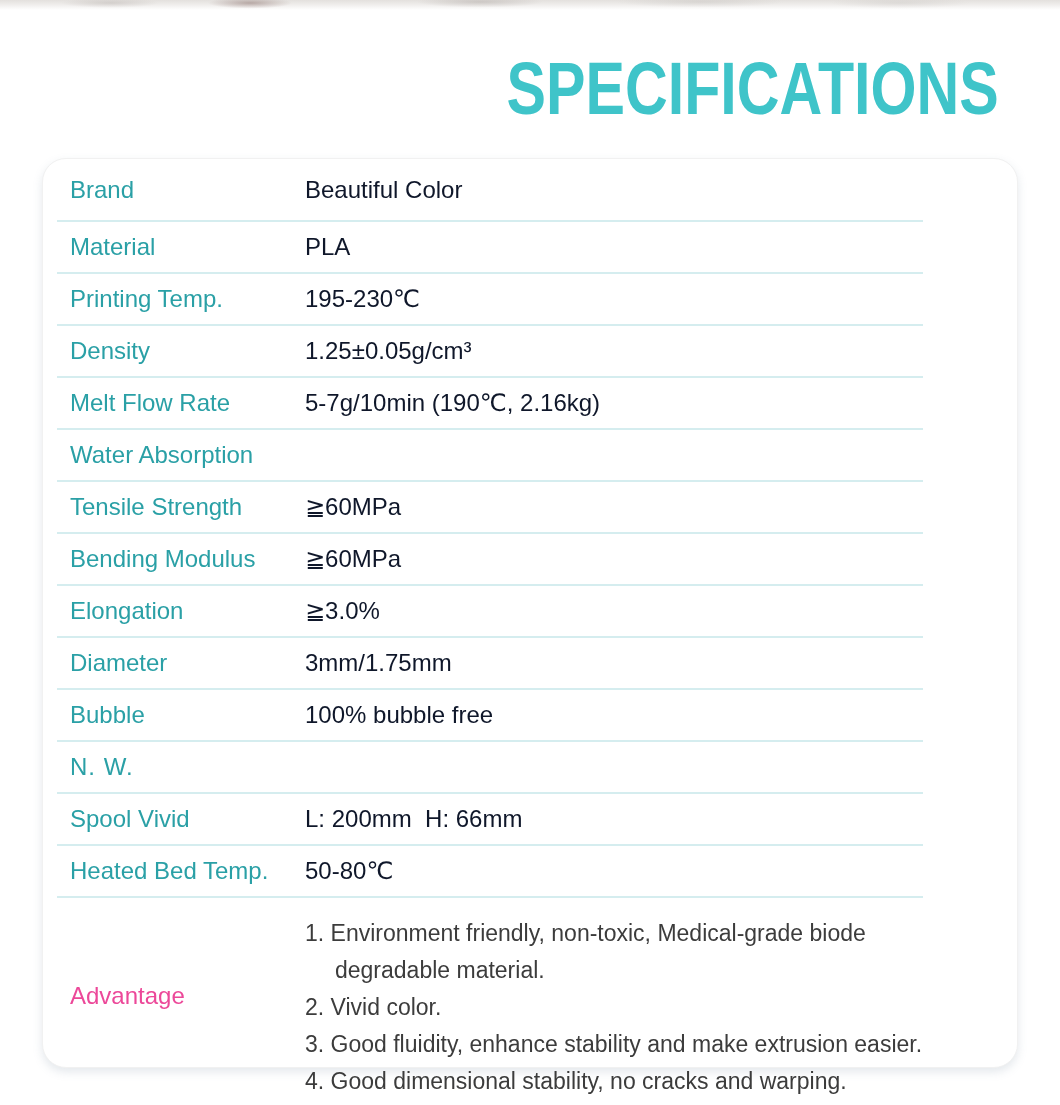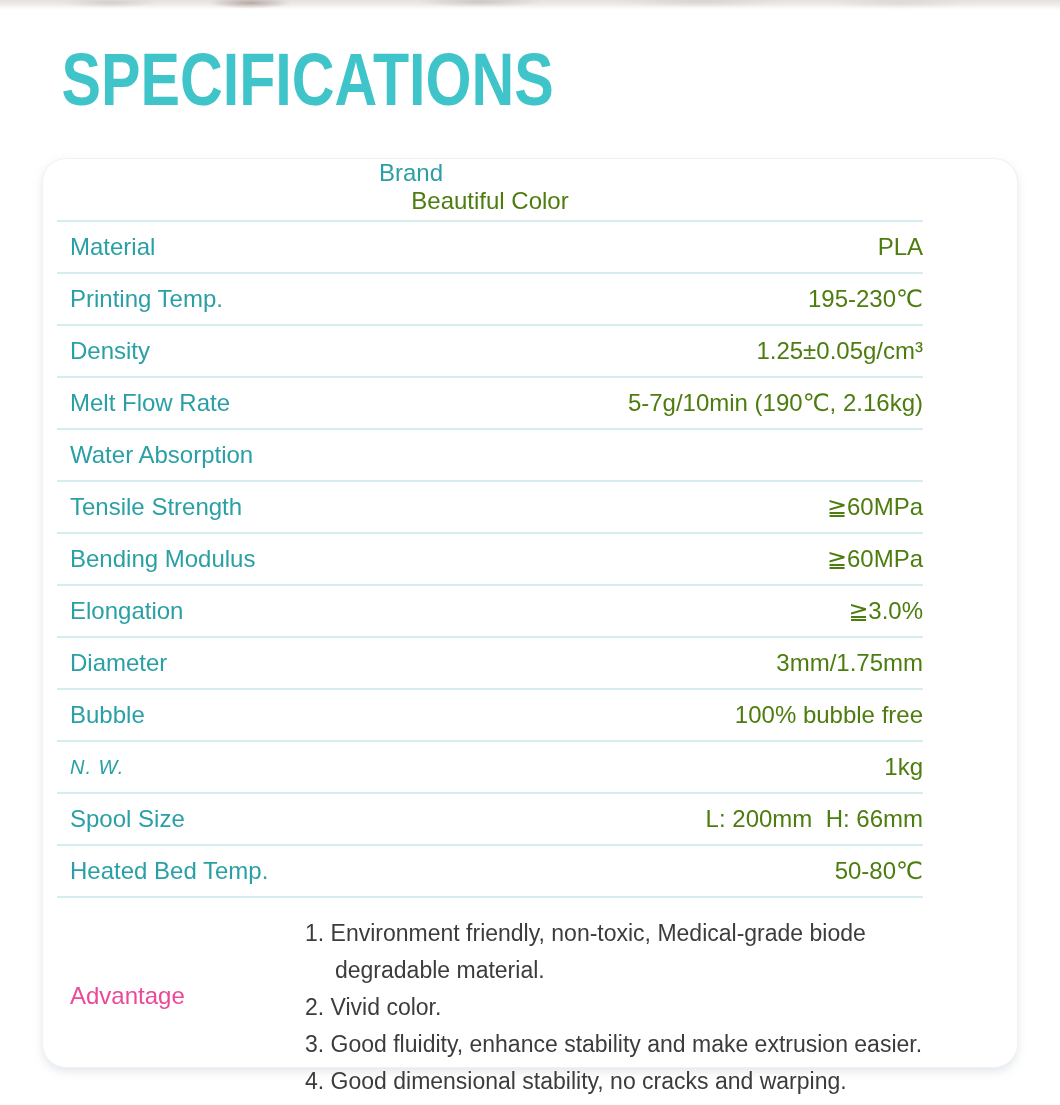--- a/index.html
+++ b/index.html
@@ -23,24 +23,24 @@
     background:
       radial-gradient(60px 8px at 250px 3px, rgba(120,90,85,0.45), rgba(120,90,85,0) 70%),
       radial-gradient(90px 8px at 480px 2px, rgba(140,130,125,0.30), rgba(140,130,125,0) 70%),
       radial-gradient(70px 7px at 110px 3px, rgba(150,140,135,0.28), rgba(150,140,135,0) 70%),
       radial-gradient(120px 8px at 700px 2px, rgba(160,155,150,0.22), rgba(160,155,150,0) 70%),
       radial-gradient(100px 8px at 900px 3px, rgba(165,160,155,0.20), rgba(165,160,155,0) 70%),
       linear-gradient(180deg, #e3e0dd 0%, #efedeb 45%, #ffffff 100%);
   }
   #title-wrap {
     position: absolute;
-    top: 41px;
+    top: 50px;
     left: 0;
     width: 1060px;
-    text-align: left;
+    text-align: right;
   }
   #title-wrap .title {
     display: inline-block;
     font-size: 74px;
     line-height: 78px;
     font-weight: bold;
     color: #3fc4c9;
     letter-spacing: 0px;
     transform: scaleX(0.80);
     transform-origin: 50% 50%;
@@ -64,40 +64,38 @@
     top: 0;
     width: 866px;
   }
   .spec-row {
     display: flex;
     align-items: center;
     height: 52px;
     box-sizing: border-box;
     border-bottom: 2px solid #d5edef;
   }
-  .spec-row.first { height: 63px; flex-direction: column; }
+  .spec-row.first { height: 63px; }
   .spec-label {
     width: 235px;
     padding-left: 13px;
     flex: 0 0 auto;
     box-sizing: content-box;
     font-size: 24px;
     color: #2aa0a6;
   }
   .spec-label.small {
-    font-size: 20px;
+    font-size: 24px;
     letter-spacing: 1px;
-    font-style: italic;
   }
   .spec-value {
     flex: 1;
     font-size: 24px;
-    color: #4d7c0f;
+    color: #0f172a;
     white-space: pre-wrap;
-    text-align: right;
   }
   .advantage-row {
     display: flex;
     height: 219px;
     box-sizing: border-box;
     border-bottom: none;
   }
   .advantage-label-box {
     width: 235px;
     padding-left: 13px;
@@ -184,25 +182,24 @@
         <span class="spec-value">3mm/1.75mm</span>
       </div>
 
       <div class="spec-row">
         <span class="spec-label">Bubble</span>
         <span class="spec-value">100% bubble free</span>
       </div>
 
       <div class="spec-row">
         <span class="spec-label small">N. W.</span>
-        <span class="spec-value">1kg</span>
-      </div>
-
-      <div class="spec-row">
-        <span class="spec-label">Spool Size</span>
+      </div>
+
+      <div class="spec-row">
+        <span class="spec-label">Spool Vivid</span>
         <span class="spec-value">L: 200mm  H: 66mm</span>
       </div>
 
       <div class="spec-row">
         <span class="spec-label">Heated Bed Temp.</span>
         <span class="spec-value">50-80℃</span>
       </div>
 
       <div class="advantage-row">
         <div class="advantage-label-box">

